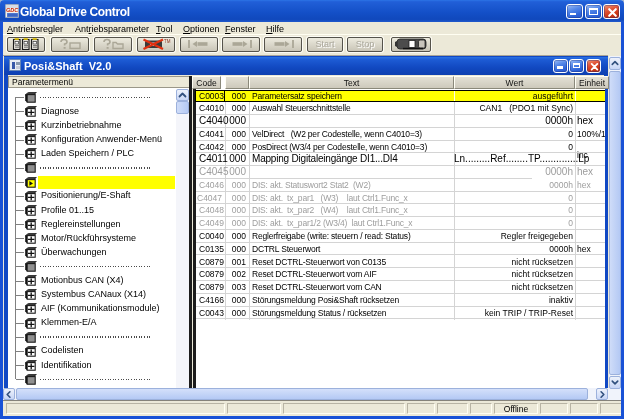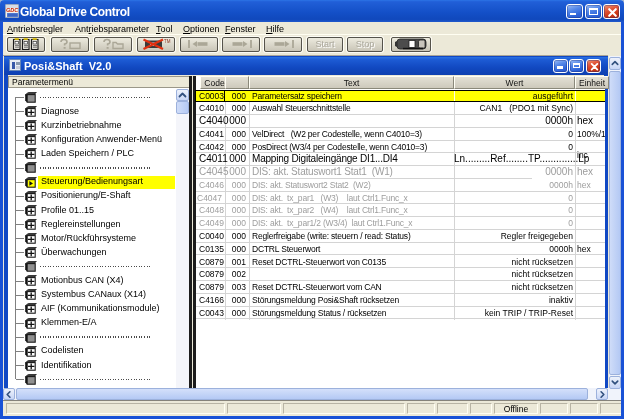--- a/index.html
+++ b/index.html
@@ -223,21 +223,20 @@
 <div style="position:absolute;left:16px;top:181.9px;width:8px;height:1px;background:#808080"></div>
 <div style="position:absolute;left:24px;top:176.5px;width:13px;height:12px">
       <svg width="13" height="12" viewBox="0 0 13 12" style="position:absolute;left:0;top:0">
         <polygon points="1.2,2.9 4.4,0.4 12.4,0.4 9.4,2.9" fill="#3c3c3c" stroke="#111" stroke-width="0.8"></polygon>
         <polygon points="1.2,2.9 1.2,8.6 3.2,10.4 3.2,2.9" fill="#111"></polygon>
         <rect x="3.2" y="2.6" width="8" height="7.6" fill="#ffff00" stroke="#1a1a1a" stroke-width="1.1"></rect>
         <polygon points="5.4,4 9,6.4 5.4,8.8" fill="#111"></polygon>
       </svg>
     </div>
 <div style="position:absolute;left:38px;top:175.6px;width:137px;height:13.2px;background:#ffff00"></div>
-<div class="tt" style="left:41px;top:176.3px">Steuerung/Bedienungsart</div>
 <div style="position:absolute;left:16px;top:196.0px;width:8px;height:1px;background:#808080"></div>
 <div style="position:absolute;left:24px;top:190.6px;width:13px;height:12px">
       <svg width="13" height="12" viewBox="0 0 13 12" style="position:absolute;left:0;top:0">
         <polygon points="1.2,2.9 4.4,0.4 12.4,0.4 9.4,2.9" fill="#3c3c3c" stroke="#111" stroke-width="0.8"></polygon>
         <polygon points="1.2,2.9 1.2,8.6 3.2,10.4 3.2,2.9" fill="#111"></polygon>
         <rect x="3.2" y="2.6" width="8" height="7.6" fill="#fff" stroke="#1a1a1a" stroke-width="1.1"></rect>
         <path d="M7.2 3.6 V9.2 M4 6.4 H10.4" stroke="#111" stroke-width="1.3"></path>
       </svg>
     </div>
 <div class="tt" style="left:41px;top:190.4px">Positionierung/E-Shaft</div>
@@ -374,21 +373,21 @@
       <svg width="11" height="11" viewBox="0 0 11 11">
         <path d="M2.5 6.5 L5.5 3.5 L8.5 6.5" stroke="#31507e" stroke-width="1.8" fill="none" stroke-linecap="round" stroke-linejoin="round"></path>
       </svg>
     </div>
 <div class="sthumb" style="left:176px;top:101px;width:13px;height:13px"></div>
 
 <div style="position:absolute;left:189px;top:76px;width:3px;height:312px;background:#1c1c1c"></div>
 <div style="position:absolute;left:193px;top:76px;width:3px;height:312px;background:#1c1c1c"></div>
 
 <div style="position:absolute;left:196px;top:76px;width:409px;height:312px;background:#fff"></div>
-<div class="hc" style="left:200px;width:29px">Code</div>
+<div class="hc" style="left:192px;width:29px">Code</div>
 <div class="hc" style="left:225px;width:24px"></div>
 <div class="hc" style="left:249px;width:205px">Text</div>
 <div class="hc" style="left:454px;width:121px">Wert</div>
 <div class="hc" style="left:575px;width:34px">Einheit</div>
 <div style="position:absolute;left:225px;top:89.5px;width:1px;height:230px;background:#d4d4d4"></div>
 <div style="position:absolute;left:249px;top:89.5px;width:1px;height:230px;background:#d4d4d4"></div>
 <div style="position:absolute;left:454px;top:89.5px;width:1px;height:230px;background:#d4d4d4"></div>
 <div style="position:absolute;left:575px;top:89.5px;width:1px;height:230px;background:#d4d4d4"></div>
 <div style="position:absolute;left:196px;top:89.5px;width:409px;background:#ffff00;border-top:1px solid #000;border-bottom:1px solid #000;height:12.8px;line-height:10.6px;color:#000;font-size:8.5px">
 <span style="position:absolute;left:0;top:0;width:28px;outline:1px solid #000;padding-left:3px;box-sizing:border-box">C0003</span>
@@ -427,21 +426,20 @@
 <div style="position:absolute;left:196px;top:153.3px;width:409px;border-bottom:1px solid #d4d4d4;height:12.8px;line-height:12px;color:#000;font-size:10px">
 <span style="position:absolute;left:0;top:0;width:28px;padding-left:3px;box-sizing:border-box">C4011</span>
 <span style="position:absolute;left:29px;top:0;width:21px;text-align:right">000</span>
 <span style="position:absolute;left:56px;top:0;width:198px;overflow:hidden;white-space:nowrap;letter-spacing:-0.2px">Mapping Digitaleingänge DI1...DI4</span>
 <span style="position:absolute;left:258px;top:0;width:119px;text-align:center;white-space:nowrap">Ln.........Ref........TP..............Lp</span>
 <span style="position:absolute;left:381px;top:0;width:28px;overflow:hidden;white-space:nowrap"></span>
 </div>
 <div style="position:absolute;left:196px;top:166.1px;width:336px;border-bottom:1px solid #d4d4d4;height:12.8px;line-height:12px;color:#9d9d9d;font-size:10px">
 <span style="position:absolute;left:0;top:0;width:28px;padding-left:3px;box-sizing:border-box">C4045</span>
 <span style="position:absolute;left:29px;top:0;width:21px;text-align:right">000</span>
-<span style="position:absolute;left:56px;top:0;width:198px;overflow:hidden;white-space:nowrap;letter-spacing:-0.2px">DIS: akt. Statuswort1 Stat1&nbsp;&nbsp;(W1)</span>
 <span style="position:absolute;left:258px;top:0;width:119px;text-align:right;white-space:nowrap">0000h</span>
 <span style="position:absolute;left:381px;top:0;width:28px;overflow:hidden;white-space:nowrap">hex</span>
 </div>
 <div style="position:absolute;left:196px;top:178.9px;width:409px;border-bottom:1px solid #d4d4d4;height:12.8px;line-height:12px;color:#9d9d9d;font-size:8.5px">
 <span style="position:absolute;left:0;top:0;width:28px;padding-left:3px;box-sizing:border-box">C4046</span>
 <span style="position:absolute;left:29px;top:0;width:21px;text-align:right">000</span>
 <span style="position:absolute;left:56px;top:0;width:198px;overflow:hidden;white-space:nowrap;letter-spacing:-0.2px">DIS: akt. Statuswort2 Stat2&nbsp;&nbsp;(W2)</span>
 <span style="position:absolute;left:258px;top:0;width:119px;text-align:right;white-space:nowrap">0000h</span>
 <span style="position:absolute;left:381px;top:0;width:28px;overflow:hidden;white-space:nowrap">hex</span>
 </div>
@@ -483,20 +481,21 @@
 <div style="position:absolute;left:196px;top:255.5px;width:409px;border-bottom:1px solid #d4d4d4;height:12.8px;line-height:12px;color:#000;font-size:8.5px">
 <span style="position:absolute;left:0;top:0;width:28px;padding-left:3px;box-sizing:border-box">C0879</span>
 <span style="position:absolute;left:29px;top:0;width:21px;text-align:right">001</span>
 <span style="position:absolute;left:56px;top:0;width:198px;overflow:hidden;white-space:nowrap;letter-spacing:-0.2px">Reset DCTRL-Steuerwort von C0135</span>
 <span style="position:absolute;left:258px;top:0;width:119px;text-align:right;white-space:nowrap">nicht rücksetzen</span>
 <span style="position:absolute;left:381px;top:0;width:28px;overflow:hidden;white-space:nowrap"></span>
 </div>
 <div style="position:absolute;left:196px;top:268.3px;width:409px;border-bottom:1px solid #d4d4d4;height:12.8px;line-height:12px;color:#000;font-size:8.5px">
 <span style="position:absolute;left:0;top:0;width:28px;padding-left:3px;box-sizing:border-box">C0879</span>
 <span style="position:absolute;left:29px;top:0;width:21px;text-align:right">002</span>
+<span style="position:absolute;left:56px;top:0;width:198px;overflow:hidden;white-space:nowrap;letter-spacing:-0.2px">Reset DCTRL-Steuerwort vom AIF</span>
 <span style="position:absolute;left:258px;top:0;width:119px;text-align:right;white-space:nowrap">nicht rücksetzen</span>
 <span style="position:absolute;left:381px;top:0;width:28px;overflow:hidden;white-space:nowrap"></span>
 </div>
 <div style="position:absolute;left:196px;top:281.0px;width:409px;border-bottom:1px solid #d4d4d4;height:12.8px;line-height:12px;color:#000;font-size:8.5px">
 <span style="position:absolute;left:0;top:0;width:28px;padding-left:3px;box-sizing:border-box">C0879</span>
 <span style="position:absolute;left:29px;top:0;width:21px;text-align:right">003</span>
 <span style="position:absolute;left:56px;top:0;width:198px;overflow:hidden;white-space:nowrap;letter-spacing:-0.2px">Reset DCTRL-Steuerwort vom CAN</span>
 <span style="position:absolute;left:258px;top:0;width:119px;text-align:right;white-space:nowrap">nicht rücksetzen</span>
 <span style="position:absolute;left:381px;top:0;width:28px;overflow:hidden;white-space:nowrap"></span>
 </div>

